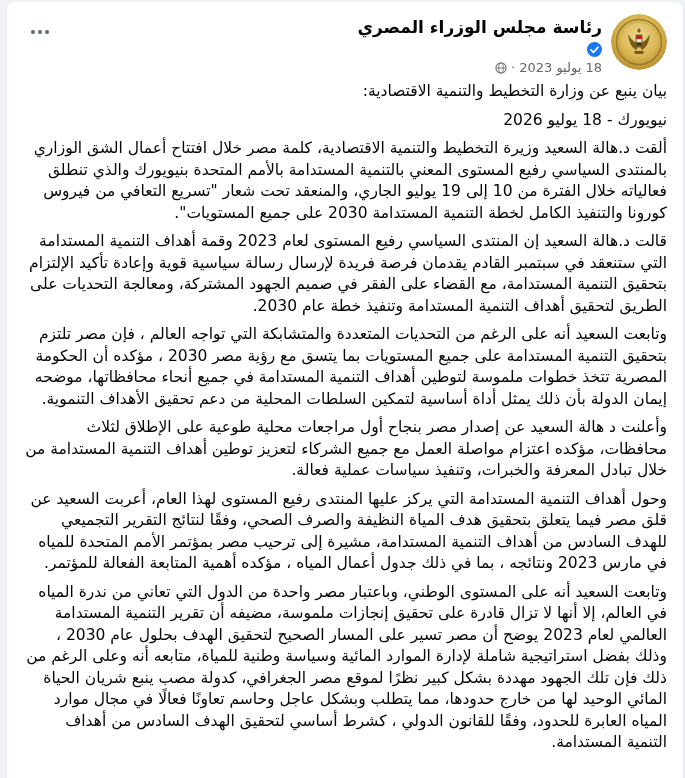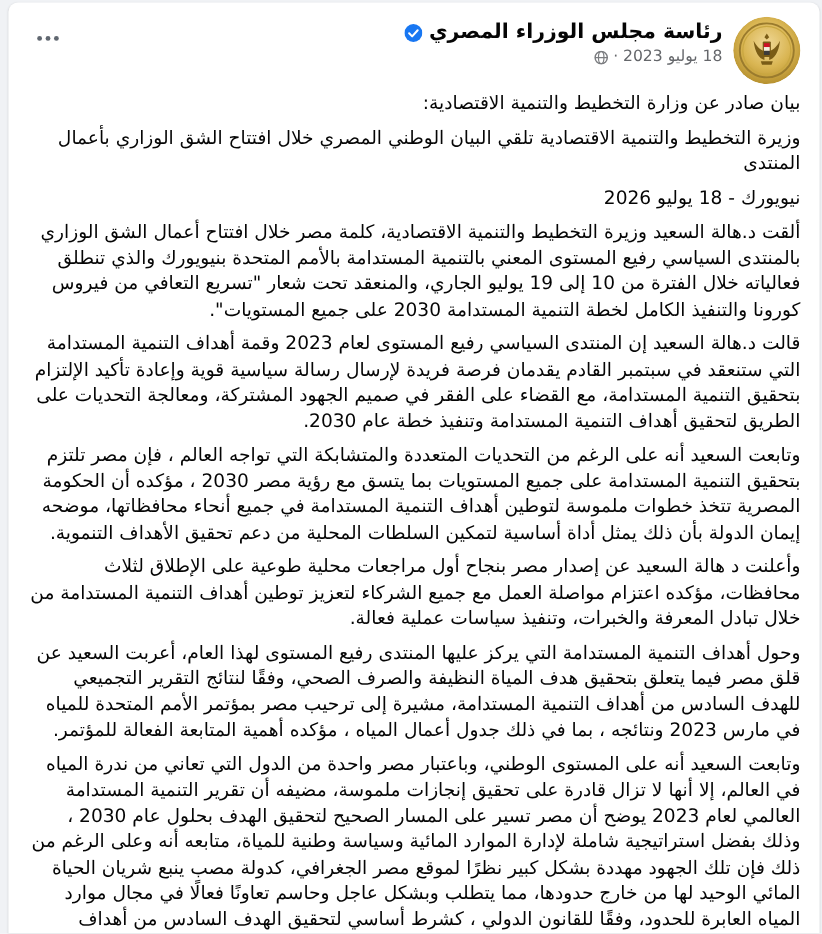--- a/index.html
+++ b/index.html
@@ -25,21 +25,21 @@
     gap: 9px;
     padding: 12px 16px 4px 16px;
   }
   .avatar {
     width: 56px; height: 56px;
     border-radius: 50%;
     flex: 0 0 auto;
     cursor: pointer;
   }
   .hinfo { display: flex; flex-direction: column; padding-top: 3px; }
-  .name-row { display: flex; align-items: center; gap: 5px; }
+  .name-row { display: flex; align-items: flex-start; gap: 5px; flex-direction: column; }
   .name {
     font-size: 17px;
     font-weight: bold;
     color: #050505;
     cursor: pointer;
     line-height: 20px;
   }
   .badge { display: inline-flex; width: 15px; height: 15px; }
   .date-row {
     display: flex; align-items: center; gap: 4px;
@@ -123,22 +123,21 @@
     <div class="spacer"></div>
 
     <div class="more" title="">
       <span class="d"></span>
       <span class="d"></span>
       <span class="d"></span>
     </div>
   </div>
 
   <div class="post-text">
-    <p>بيان صادر عن وزارة التخطيط والتنمية الاقتصادية:</p>
-    <p>وزيرة التخطيط والتنمية الاقتصادية تلقي البيان الوطني المصري خلال افتتاح الشق الوزاري بأعمال المنتدى</p>
+    <p>بيان ينبع عن وزارة التخطيط والتنمية الاقتصادية:</p>
     <p>نيويورك - 18 يوليو 2026</p>
     <p>ألقت د.هالة السعيد وزيرة التخطيط والتنمية الاقتصادية، كلمة مصر خلال افتتاح أعمال الشق الوزاري بالمنتدى السياسي رفيع المستوى المعني بالتنمية المستدامة بالأمم المتحدة بنيويورك والذي تنطلق فعالياته خلال الفترة من 10 إلى 19 يوليو الجاري، والمنعقد تحت شعار "تسريع التعافي من فيروس كورونا والتنفيذ الكامل لخطة التنمية المستدامة 2030 على جميع المستويات".</p>
     <p>قالت د.هالة السعيد إن المنتدى السياسي رفيع المستوى لعام 2023 وقمة أهداف التنمية المستدامة التي ستنعقد في سبتمبر القادم يقدمان فرصة فريدة لإرسال رسالة سياسية قوية وإعادة تأكيد الإلتزام بتحقيق التنمية المستدامة، مع القضاء على الفقر في صميم الجهود المشتركة، ومعالجة التحديات على الطريق لتحقيق أهداف التنمية المستدامة وتنفيذ خطة عام 2030.</p>
     <p>وتابعت السعيد أنه على الرغم من التحديات المتعددة والمتشابكة التي تواجه العالم ، فإن مصر تلتزم بتحقيق التنمية المستدامة على جميع المستويات بما يتسق مع رؤية مصر 2030 ، مؤكده أن الحكومة المصرية تتخذ خطوات ملموسة لتوطين أهداف التنمية المستدامة في جميع أنحاء محافظاتها، موضحه إيمان الدولة بأن ذلك يمثل أداة أساسية لتمكين السلطات المحلية من دعم تحقيق الأهداف التنموية.</p>
     <p>وأعلنت د هالة السعيد عن إصدار مصر بنجاح أول مراجعات محلية طوعية على الإطلاق لثلاث محافظات، مؤكده اعتزام مواصلة العمل مع جميع الشركاء لتعزيز توطين أهداف التنمية المستدامة من خلال تبادل المعرفة والخبرات، وتنفيذ سياسات عملية فعالة.</p>
     <p>وحول أهداف التنمية المستدامة التي يركز عليها المنتدى رفيع المستوى لهذا العام، أعربت السعيد عن قلق مصر فيما يتعلق بتحقيق هدف المياة النظيفة والصرف الصحي، وفقًا لنتائج التقرير التجميعي للهدف السادس من أهداف التنمية المستدامة، مشيرة إلى ترحيب مصر بمؤتمر الأمم المتحدة للمياه في مارس 2023 ونتائجه ، بما في ذلك جدول أعمال المياه ، مؤكده أهمية المتابعة الفعالة للمؤتمر.</p>
     <p>وتابعت السعيد أنه على المستوى الوطني، وباعتبار مصر واحدة من الدول التي تعاني من ندرة المياه في العالم، إلا أنها لا تزال قادرة على تحقيق إنجازات ملموسة، مضيفه أن تقرير التنمية المستدامة العالمي لعام 2023 يوضح أن مصر تسير على المسار الصحيح لتحقيق الهدف بحلول عام 2030 ، وذلك بفضل استراتيجية شاملة لإدارة الموارد المائية وسياسة وطنية للمياة، متابعه أنه وعلى الرغم من ذلك فإن تلك الجهود مهددة بشكل كبير نظرًا لموقع مصر الجغرافي، كدولة مصب ينبع شريان الحياة المائي الوحيد لها من خارج حدودها، مما يتطلب وبشكل عاجل وحاسم تعاونًا فعالًا في مجال موارد المياه العابرة للحدود، وفقًا للقانون الدولي ، كشرط أساسي لتحقيق الهدف السادس من أهداف التنمية المستدامة.</p>
 
   </div>
 

